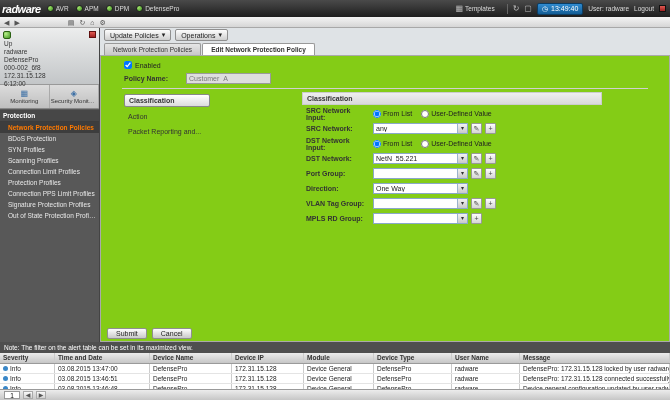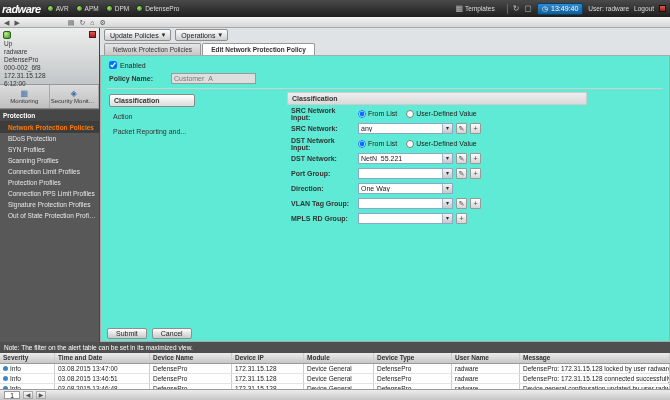--- a/index.html
+++ b/index.html
@@ -49,21 +49,21 @@
 
   
   #main { position:absolute; left:100px; top:28px; width:570px; height:314px; display:flex; flex-direction:column; }
   .actions-row { height:14px; display:flex; align-items:center; gap:4px; padding:1px 4px; background:#dfe3e6; }
   .action-btn { font-size:7px; padding:1px 5px; border:1px solid #8f8f8f; border-radius:2px;
     background:linear-gradient(#fdfdfd,#cfcfcf); color:#222; display:flex; gap:3px; align-items:center; cursor:default; }
   .tab-row { height:13px; display:flex; align-items:flex-end; gap:1px; padding:0 4px; }
   .tab { font-size:6.5px; padding:2px 8px; border:1px solid #999; border-bottom:none;
     background:linear-gradient(#e6e6e6,#c8c8c8); color:#333; border-radius:2px 2px 0 0; cursor:default; }
   .tab.active { background:#fff; font-weight:bold; }
-  .content { flex:1; background:#5eead4; border:1px solid #aaa; position:relative; padding:3px 6px; }
+  .content { flex:1; background:#84cc16; border:1px solid #aaa; position:relative; padding:3px 21px; }
   .enabled-row { display:flex; align-items:center; gap:3px; font-size:7px; margin:2px 0 4px 2px; }
   input[type="checkbox"], input[type="radio"] { width:8px; height:8px; margin:0; vertical-align:middle; }
   .policy-row { display:flex; align-items:center; gap:4px; margin-left:2px; }
   .flabel { font-size:7px; font-weight:bold; color:#333; }
   .policy-row .flabel { width:58px; }
   .policy-input { width:85px; height:11px; font-size:7px; border:1px solid #9a9a9a; background:#dedede; color:#777; padding:0 2px; }
   .divider { border-top:1px solid #d0d0d0; margin:4px 0 3px 0; }
   .form-body { display:flex; }
   .section-btns { width:88px; display:flex; flex-direction:column; gap:4px; padding:2px 0 0 2px; }
   .section-btn { font-size:7px; padding:2px 4px; color:#333; cursor:default; }

